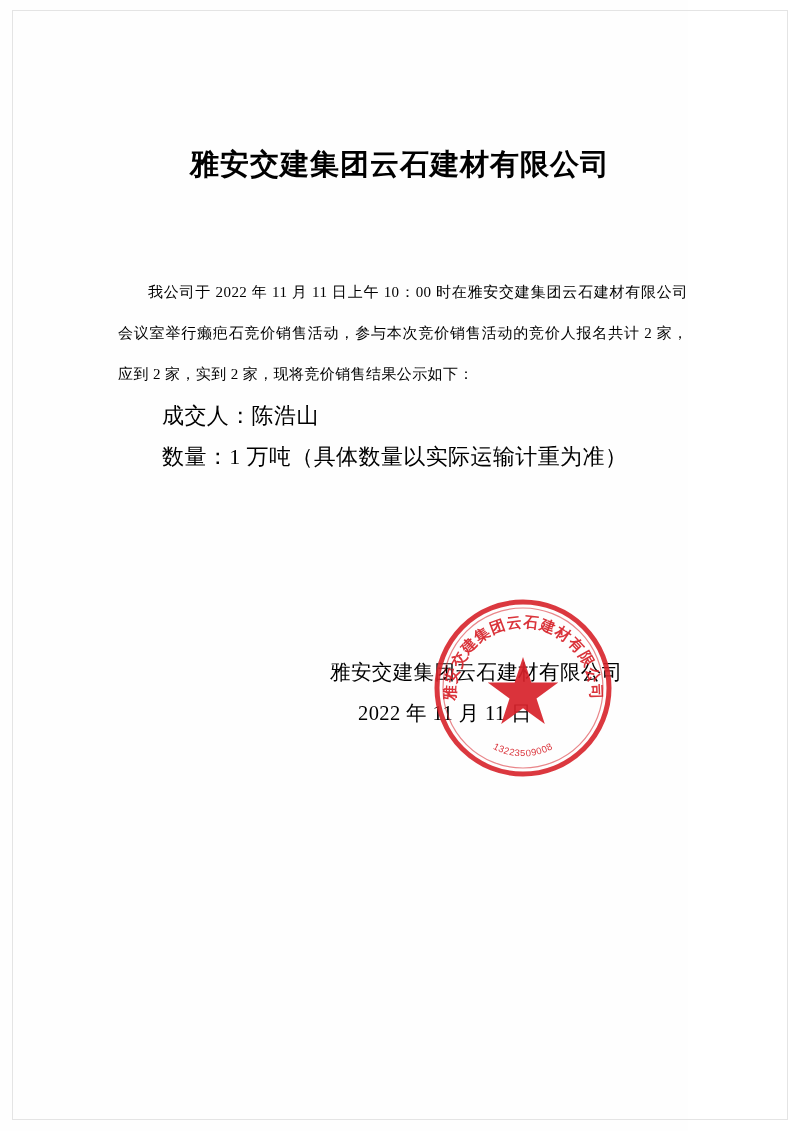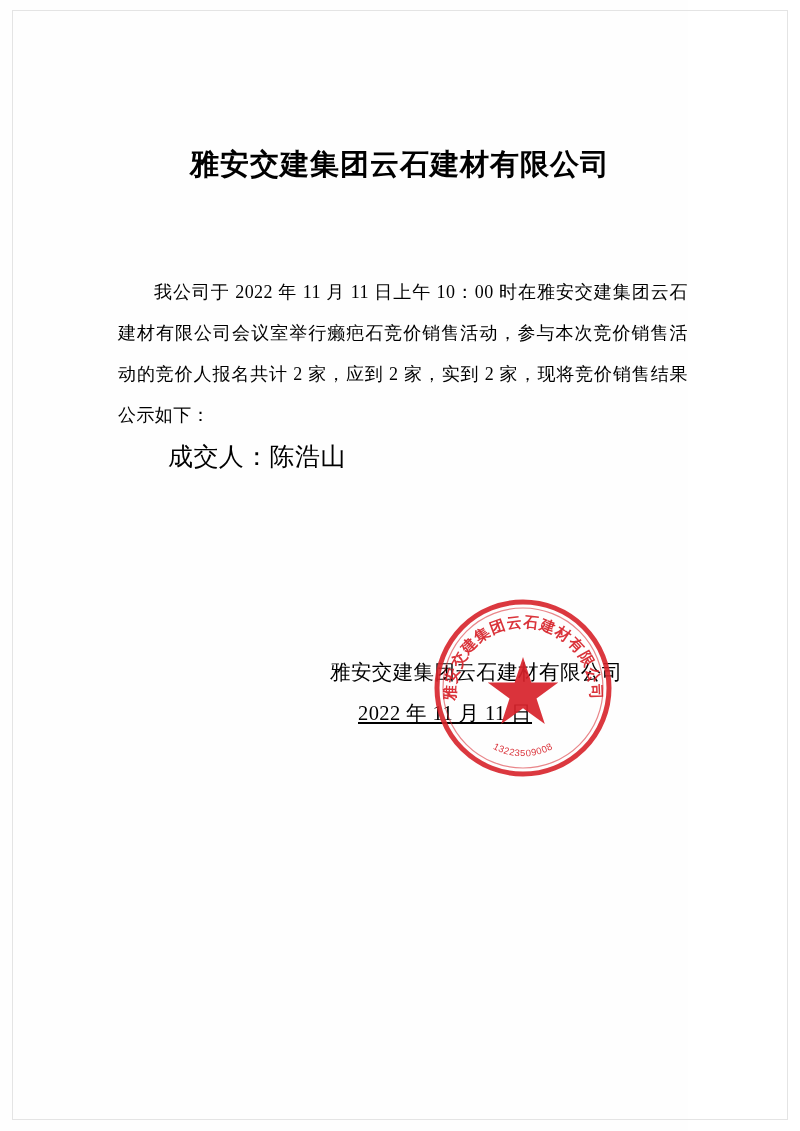--- a/index.html
+++ b/index.html
@@ -46,29 +46,29 @@
     line-height: 48px;
     color: #000;
   }
   .body-block {
     position: absolute;
     left: 118px;
     top: 272px;
     width: 570px;
   }
   .para {
-    font-size: 18px;
+    font-size: 15px;
     line-height: 41px;
     text-align: justify;
     text-justify: inter-ideograph;
     text-indent: 2em;
     letter-spacing: 0.4px;
   }
   .item {
-    font-size: 25px;
+    font-size: 22px;
     line-height: 41px;
     text-indent: 2em;
     letter-spacing: 0.4px;
     white-space: nowrap;
   }
   .item:first-of-type { margin-top: 4px; }
   .sign-block {
     position: absolute;
     left: 330px;
     top: 652px;
@@ -76,21 +76,20 @@
     text-align: left;
   }
   .sign-line {
     font-size: 20.5px;
     line-height: 41px;
     letter-spacing: 0.4px;
     white-space: nowrap;
   }
   .sign-date {
     padding-left: 28px;
-    text-decoration: underline;
   }
   
   .seal {
     position: absolute;
     left: 432px;
     top: 597px;
     width: 182px;
     height: 182px;
     pointer-events: none;
   }
@@ -115,20 +114,21 @@
 <div class="page">
   <div class="doc-border"></div>
 
   <div class="title-block">
     <div class="title-line">雅安交建集团云石建材有限公司</div>
   </div>
 
   <div class="body-block">
     <div class="para">我公司于 2022 年 11 月 11 日上午 10：00 时在雅安交建集团云石建材有限公司会议室举行癞疤石竞价销售活动，参与本次竞价销售活动的竞价人报名共计 2 家，应到 2 家，实到 2 家，现将竞价销售结果公示如下：</div>
     <div class="item">成交人：陈浩山</div>
+    <div class="item">数量：1 万吨（具体数量以实际运输计重为准）</div>
   </div>
 
   <div class="sign-block">
     <div class="sign-line">雅安交建集团云石建材有限公司</div>
     <div class="sign-line sign-date">2022 年 11 月 11 日</div>
   </div>
 
   <div class="seal">
     <svg width="182" height="182" viewBox="0 0 182 182" xmlns="http://www.w3.org/2000/svg">
       <circle cx="91" cy="91" r="86" fill="none" stroke="#d7222a" stroke-width="5" opacity="0.9"></circle>

